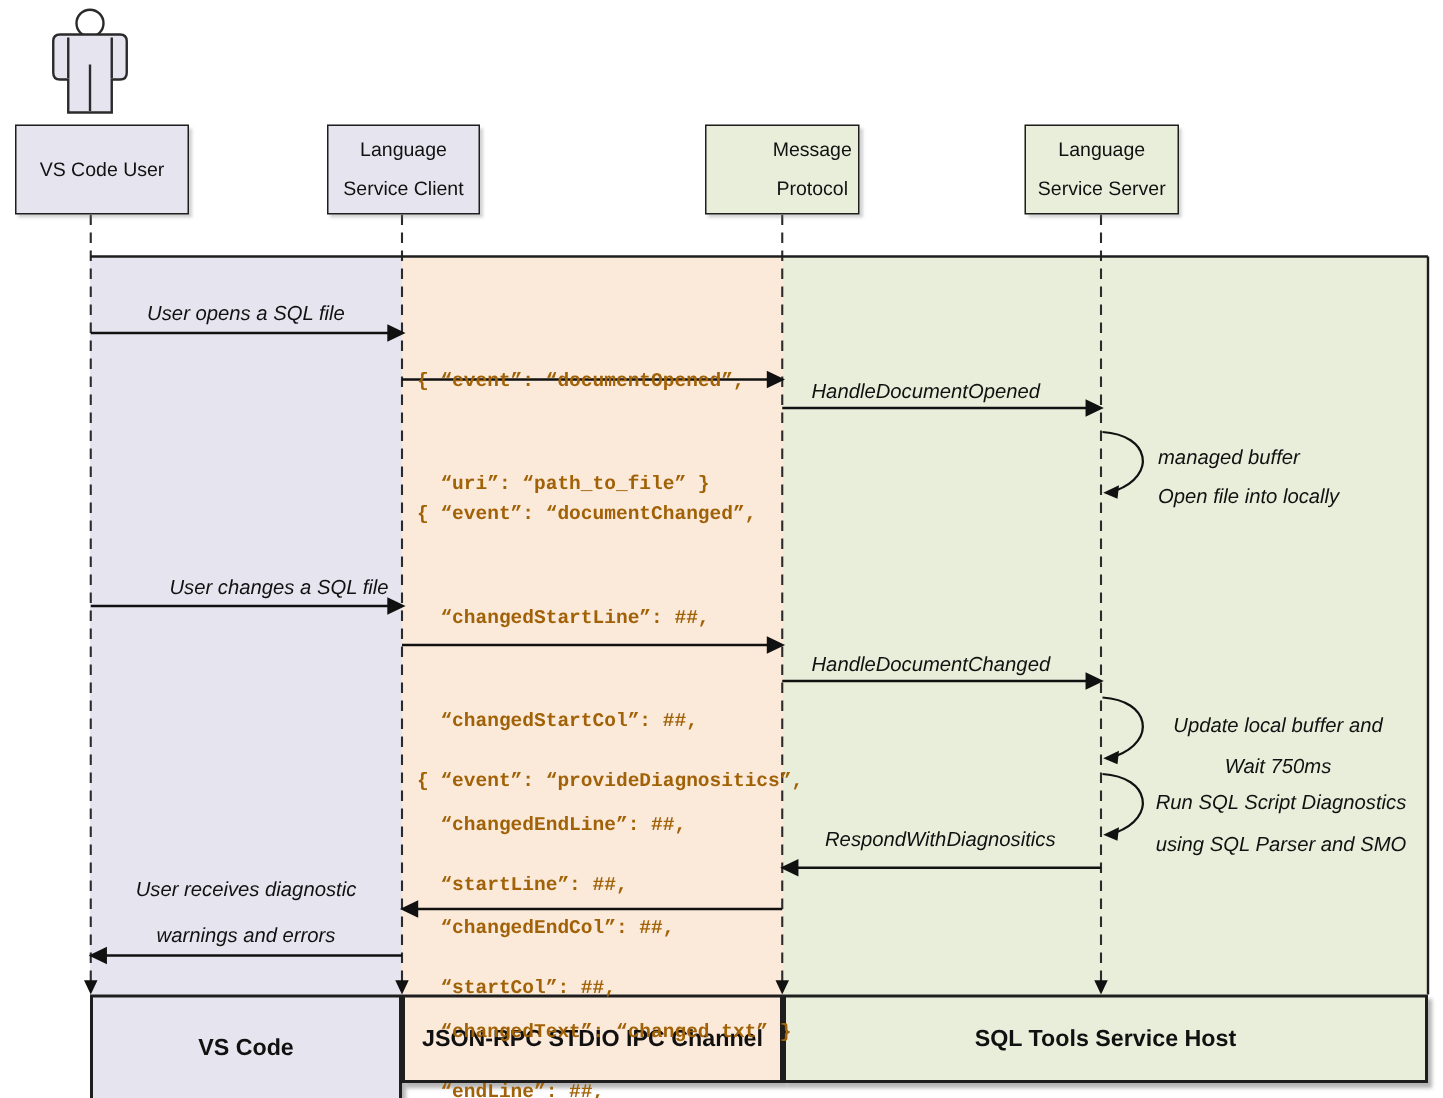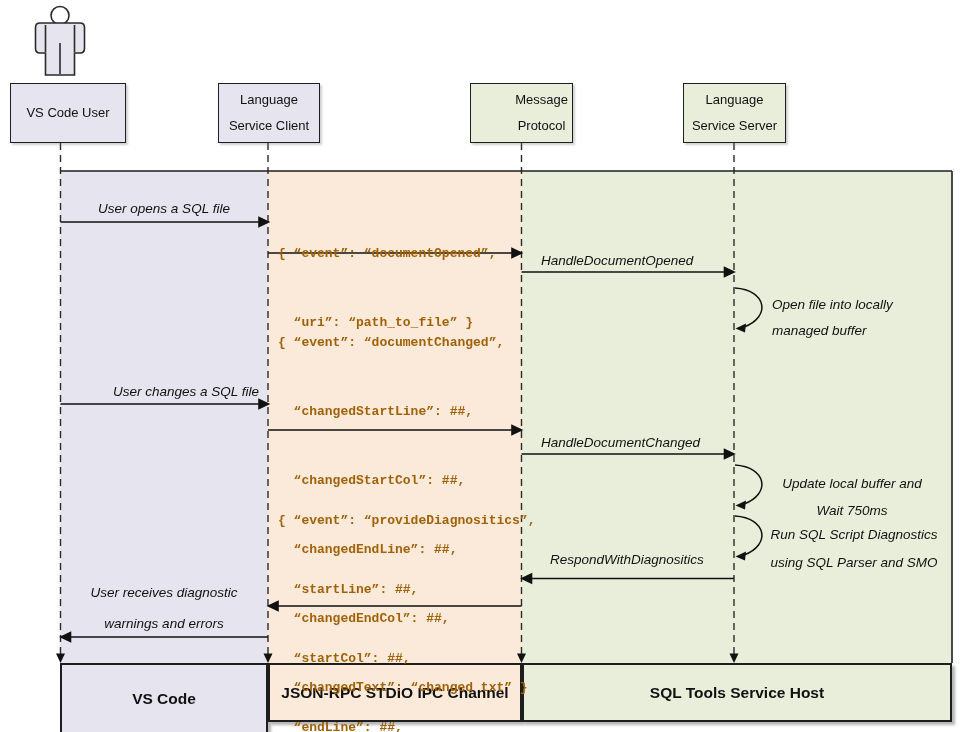--- a/index.html
+++ b/index.html
@@ -141,22 +141,22 @@
     <div>warnings and errors</div>
   </div>
 
   <div class="lbl" style="left:541px;top:252px;">HandleDocumentOpened</div>
 
   <div class="lbl" style="left:541px;top:434px;">HandleDocumentChanged</div>
 
   <div class="lbl" style="left:550px;top:551px;">RespondWithDiagnositics</div>
 
   <div class="lbl lbl2" style="left:772px;top:292px;line-height:26px;">
+    <div>managed buffer</div>
     <div>Open file into locally</div>
-    <div>managed buffer</div>
   </div>
 
   <div class="lbl lbl2" style="left:770px;top:470px;width:164px;text-align:center;line-height:27px;">
     <div>Update local buffer and</div>
     <div>Wait 750ms</div>
   </div>
 
   <div class="lbl lbl2" style="left:768px;top:521px;width:172px;text-align:center;line-height:28px;">
     <div>Run SQL Script Diagnostics</div>
     <div>using SQL Parser and SMO</div>

